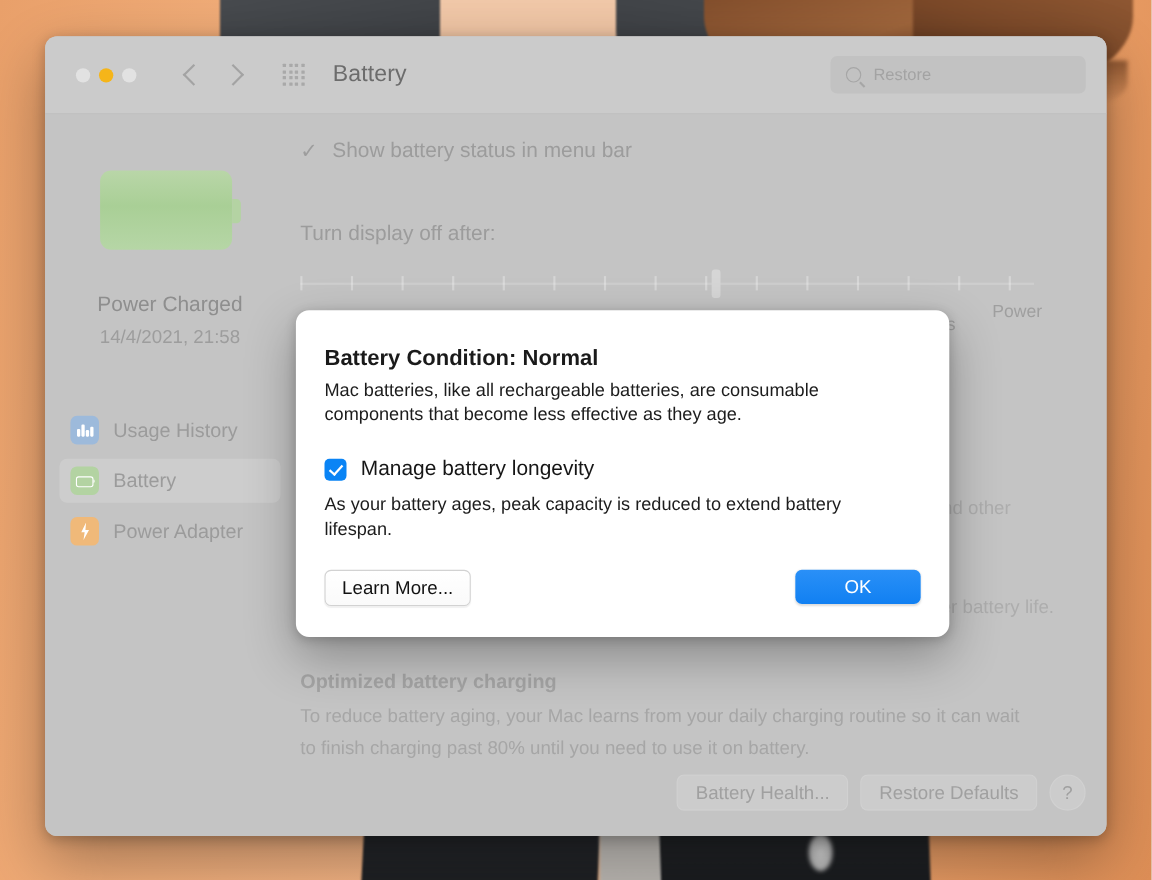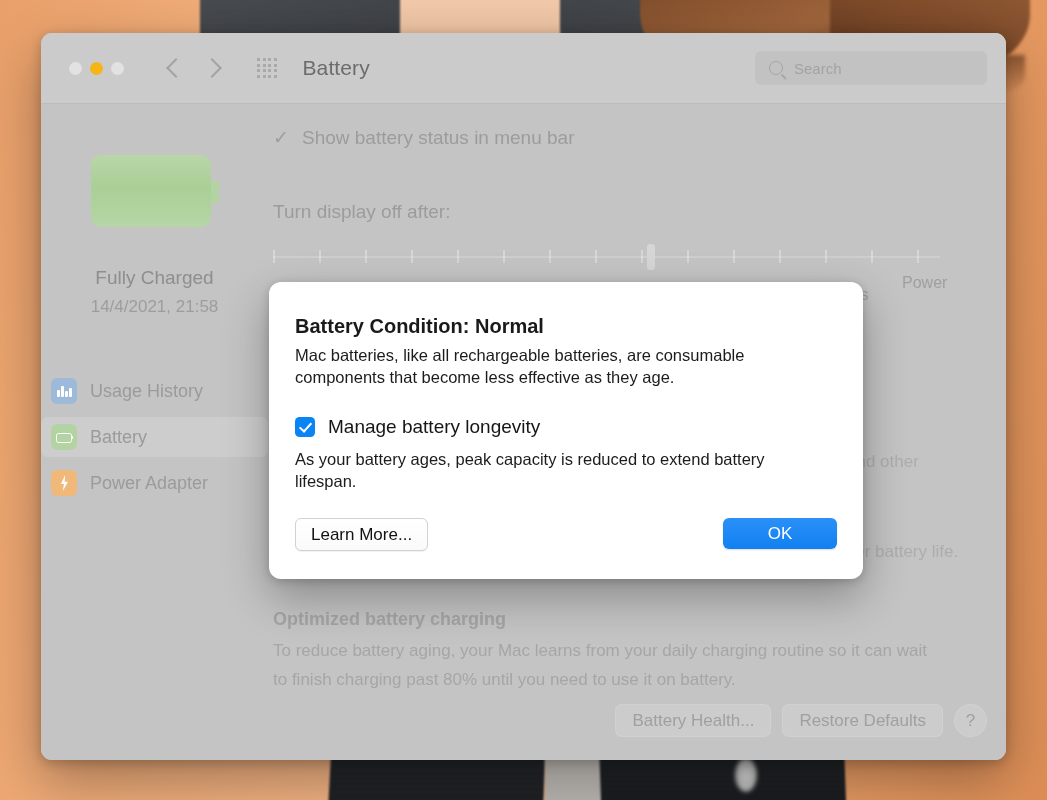--- a/index.html
+++ b/index.html
@@ -204,21 +204,21 @@
   }
   #battery-timestamp {
     margin-top: 8px;
     text-align: center;
     font-size: 17px;
     color: #9d9d9d;
   }
 
   #sidebar-list {
     margin-top: 54px;
-    padding: 0 0;
+    padding: 0 13px;
   }
   .side-item {
     display: flex; align-items: center;
     height: 40px;
     padding-left: 10px;
     border-radius: 7px;
     margin-bottom: 6px;
   }
   .side-item.selected { background: rgba(255,255,255,0.16); }
   .side-ico {
@@ -487,32 +487,32 @@
         <i></i>
           <i></i>
           <i></i>
           <i></i>
       </div>
 
       <div id="window-title">Battery</div>
 
       <div id="search-box">
         <span class="search-glass"></span>
-        <span id="search-placeholder">Search</span>
+        <span id="search-placeholder">Restore</span>
       </div>
     </div>
 
     <div id="prefs-body">
 
       <div id="sidebar">
         <div id="battery-visual">
           <div class="bat-body"></div>
           <div class="bat-cap"></div>
         </div>
-        <div id="battery-status">Fully Charged</div>
+        <div id="battery-status">Power Charged</div>
         <div id="battery-timestamp">14/4/2021, 21:58</div>
 
         <div id="sidebar-list">
           <div class="side-item">
             <span class="side-ico ico-usage">
               <i class="b b1"></i>
                 <i class="b b2"></i>
                 <i class="b b3"></i>
                 <i class="b b4"></i>
             </span>

